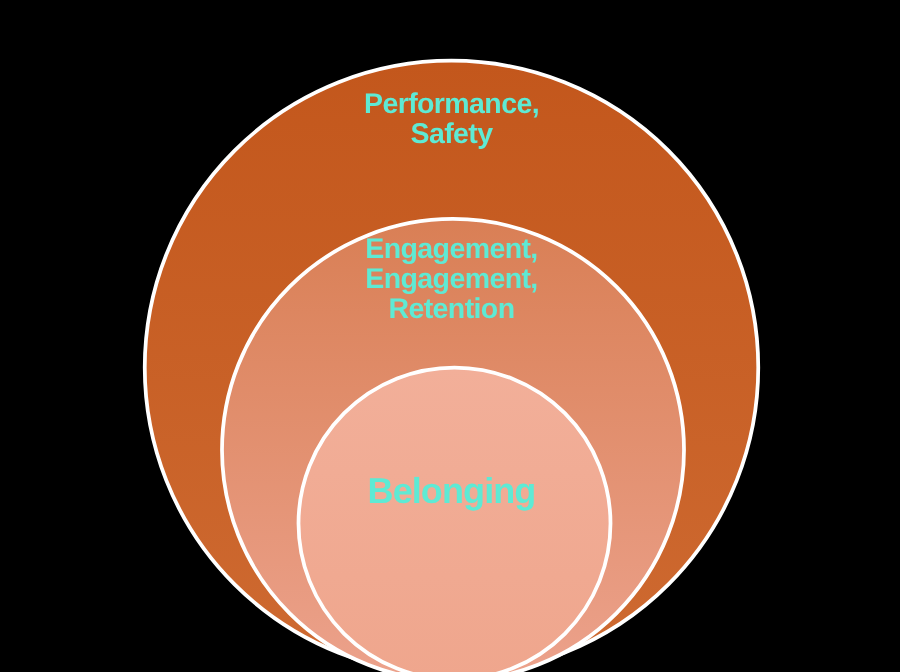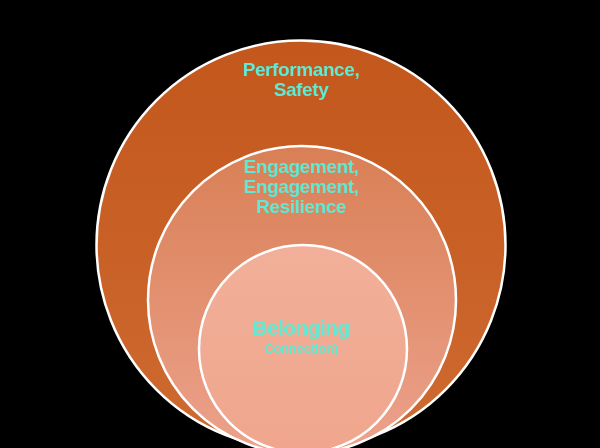--- a/index.html
+++ b/index.html
@@ -35,21 +35,21 @@
     letter-spacing: -0.4px;
   }
   .label-main {
     font-size: 19px;
     line-height: 20px;
   }
   .label-outer  { top: 60px; }
   .label-middle { top: 157px; }
   .label-inner  { top: 316px; }
   .inner-title {
-    font-size: 21px;
+    font-size: 24px;
     line-height: 24px;
     letter-spacing: -0.6px;
   }
   .inner-sub {
     font-size: 13px;
     line-height: 14px;
     letter-spacing: -0.2px;
     font-weight: 600;
     margin-top: 2px;
   }
@@ -83,23 +83,22 @@
   </svg>
 
   <div class="label label-main label-outer">
     <div>Performance,</div>
     <div>Safety</div>
   </div>
 
   <div class="label label-main label-middle">
     <div>Engagement,</div>
     <div>Engagement,</div>
-    <div>Resilience</div>
+    <div>Retention</div>
   </div>
 
   <div class="label label-inner">
     <div class="inner-title">Belonging</div>
     <div class="inner-sub">
-      <div>Connection)</div>
     </div>
   </div>
 
 </div>
 
 </body></html>

